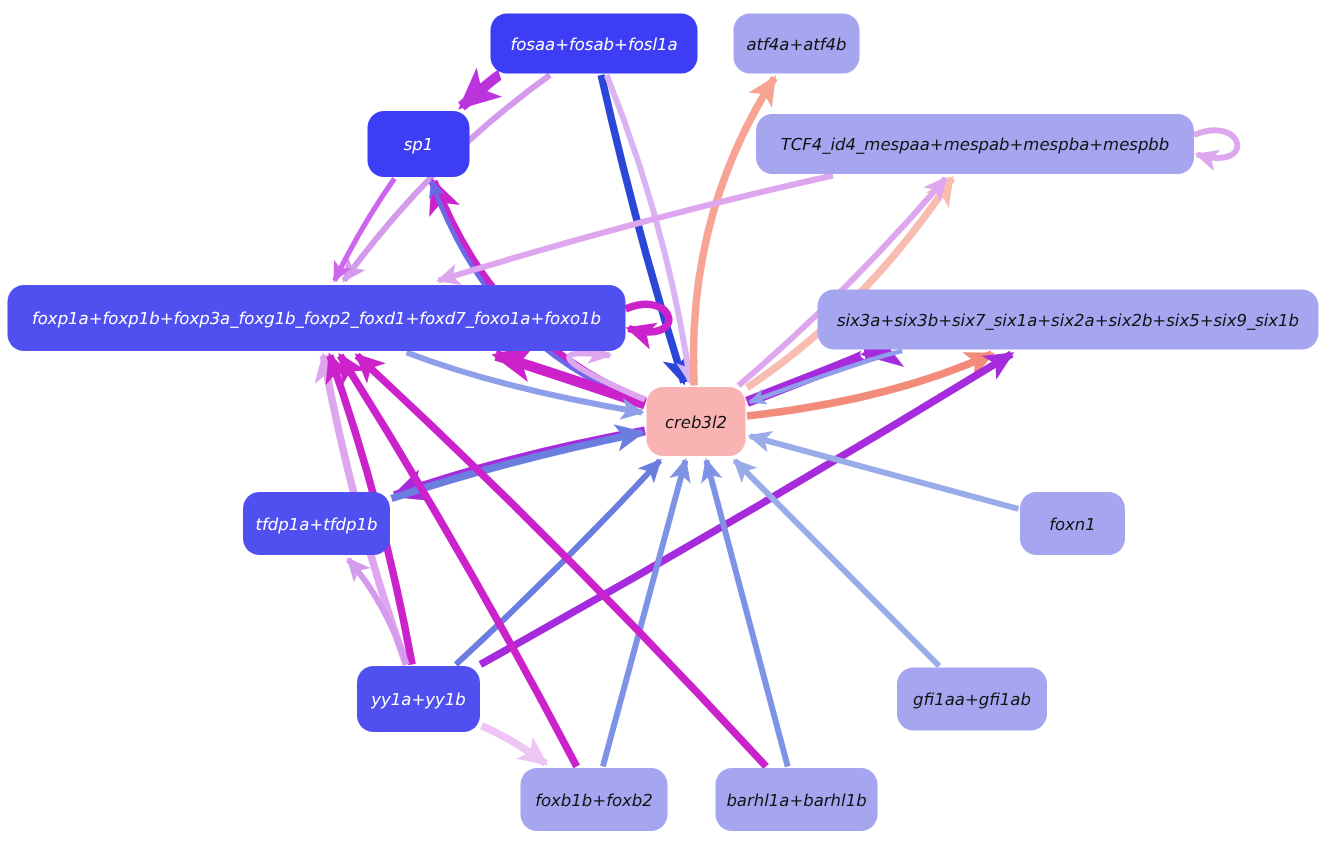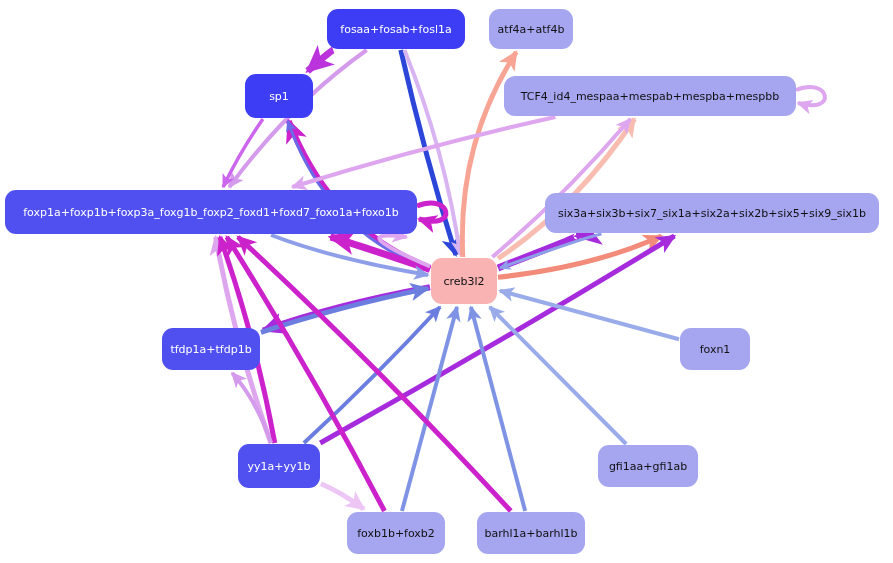--- a/index.html
+++ b/index.html
@@ -11,20 +11,21 @@
     width: 893px;
     height: 563px;
     overflow: hidden;
     font-family: "DejaVu Sans", sans-serif;
   }
   #graph-root {
     position: relative;
     width: 780px;
     height: 563px;
     background: #ffffff;
+    font-style: italic;
   }
   svg.net {
     position: absolute;
     top: 0;
     left: 0;
     width: 893px;
     height: 563px;
     display: block;
   }
   .node-rect {

